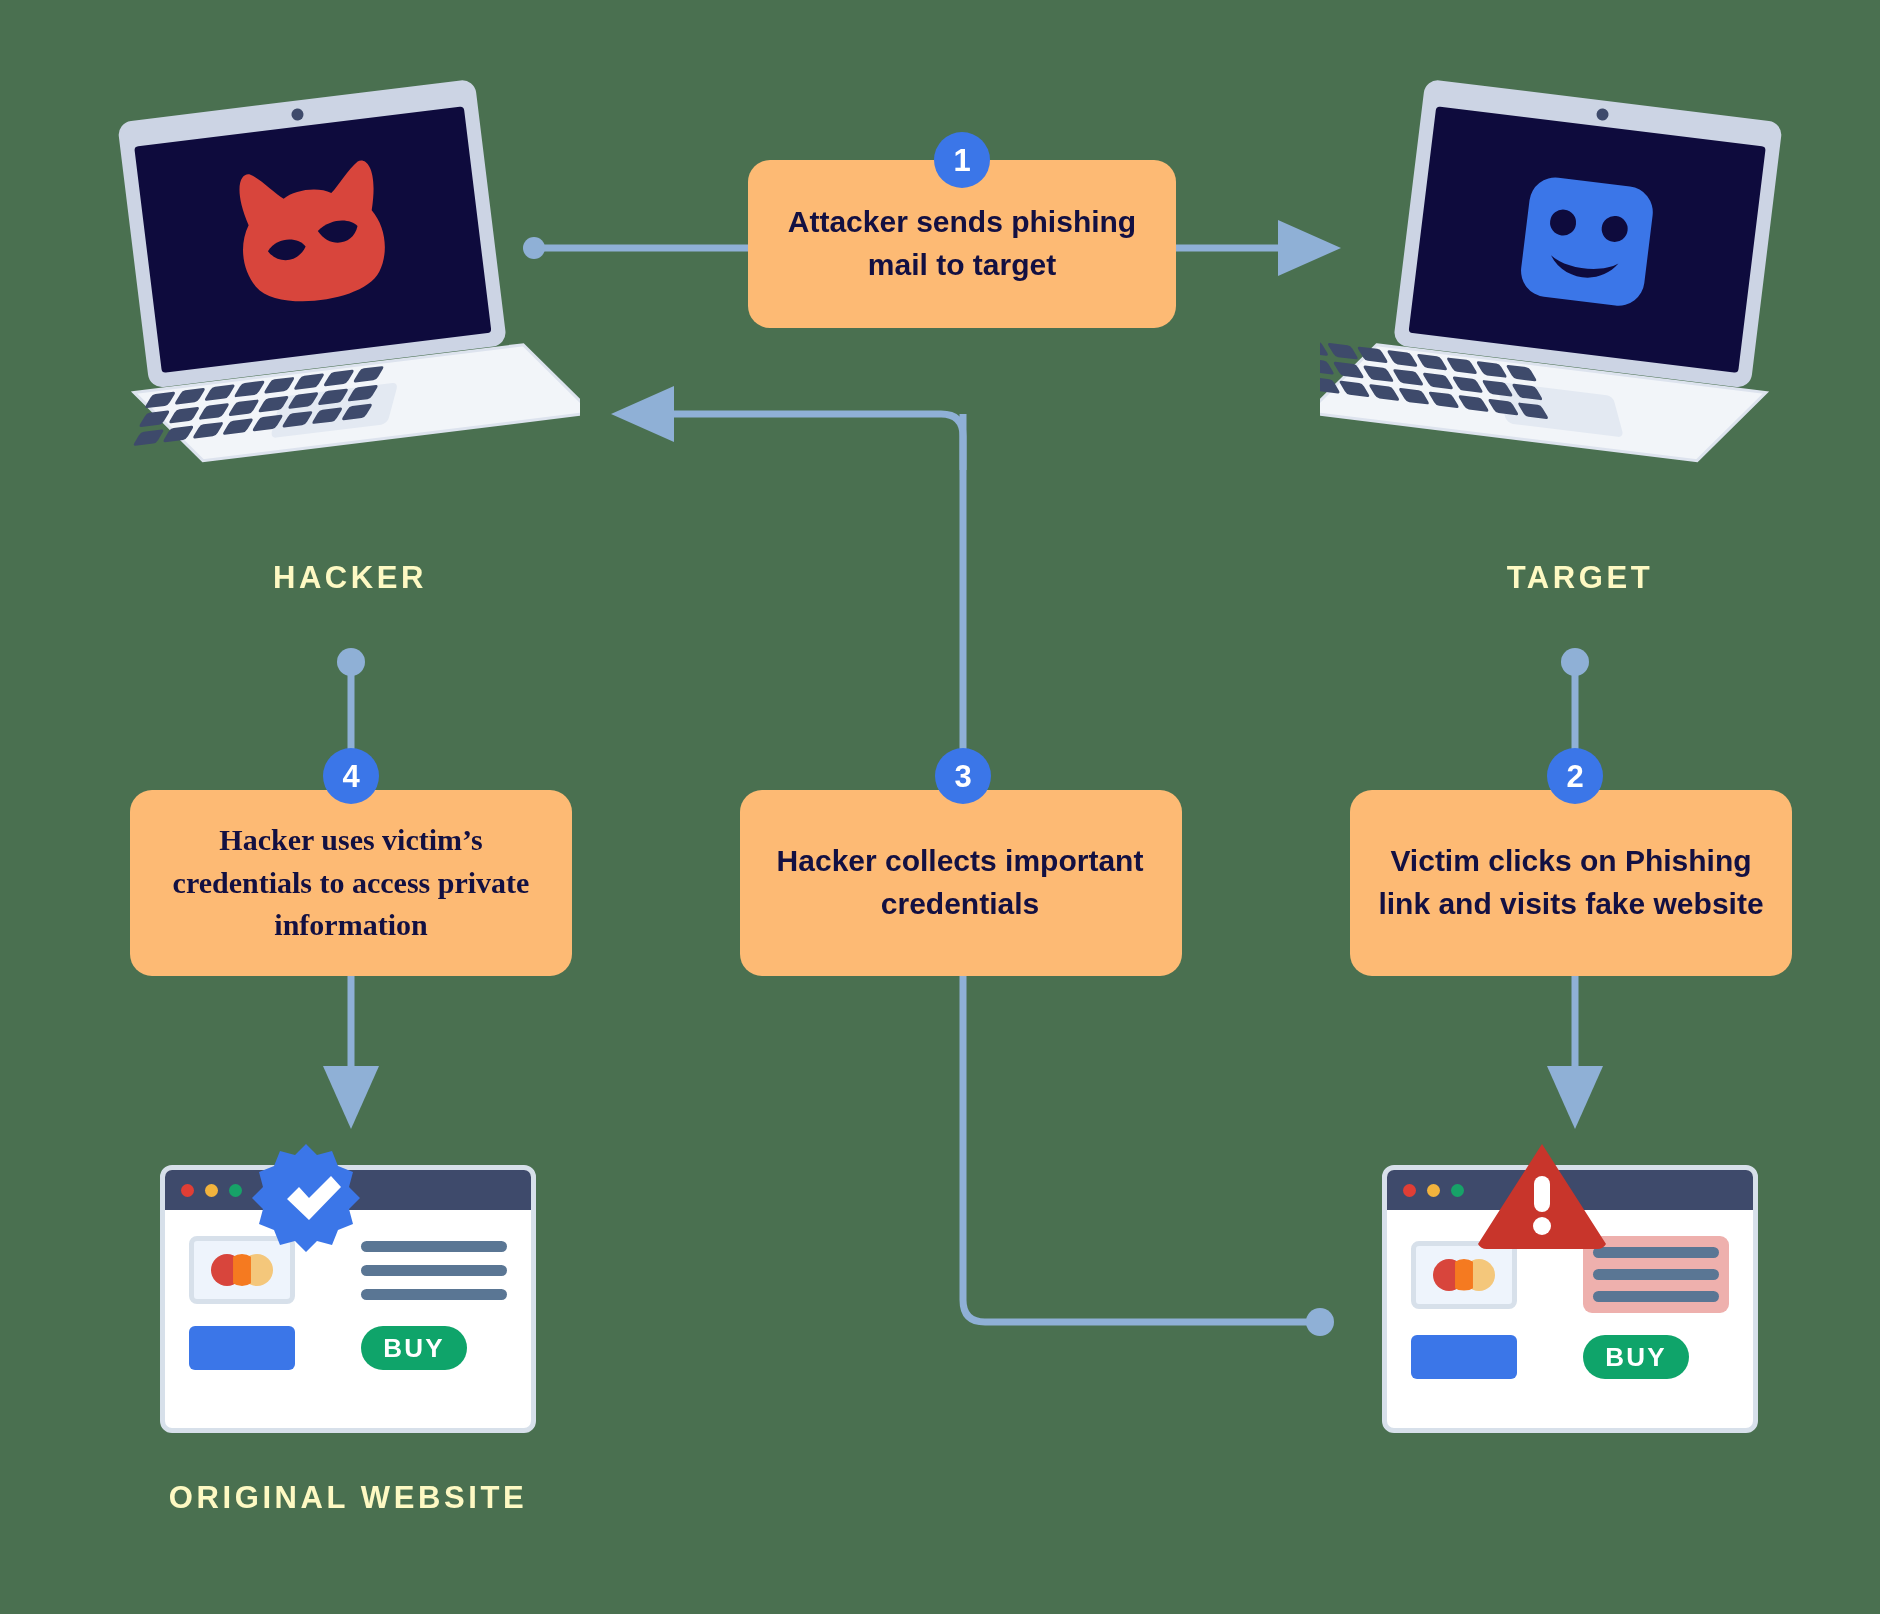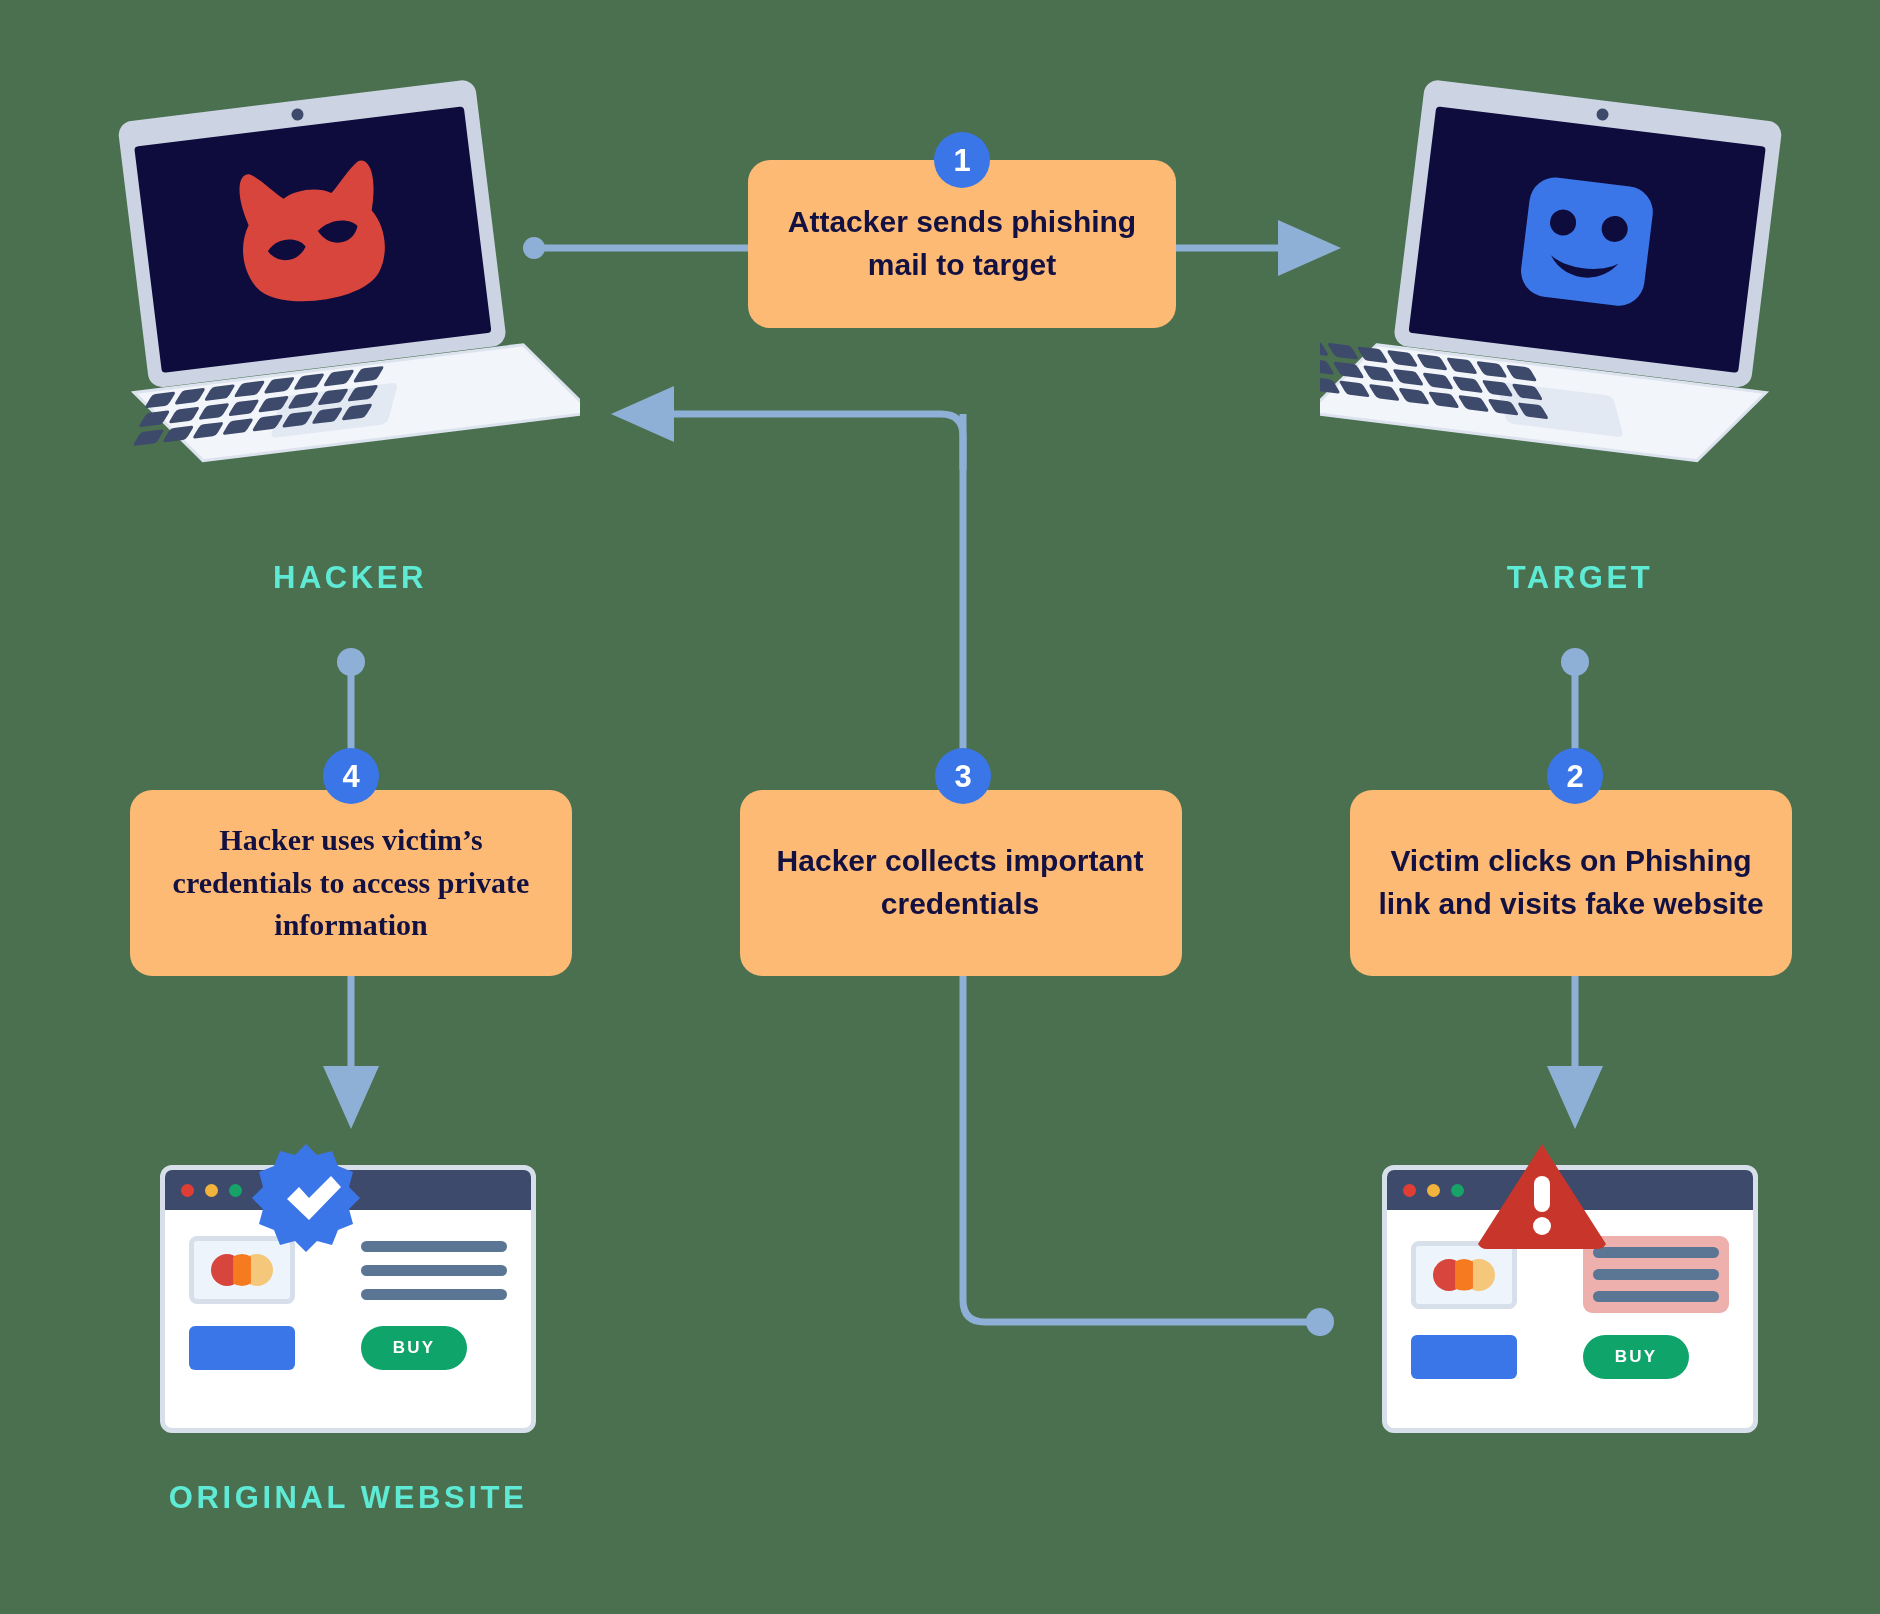--- a/index.html
+++ b/index.html
@@ -39,21 +39,21 @@
     font-size: 31px;
     font-weight: 700;
     display: flex; align-items: center; justify-content: center;
     z-index: 6;
     line-height: 1;
   }
 
   
   .caption {
     position: absolute;
-    color: #5eead4;
+    color: #fef9c3;
     font-size: 31px;
     font-weight: 700;
     letter-spacing: 3.6px;
     text-align: center;
     z-index: 4;
     white-space: nowrap;
   }
 
   
   .laptop { position: absolute; z-index: 2; }
@@ -100,21 +100,21 @@
   .mc i.a { left: 0; background: #d8453c; }
   .mc i.b { right: 0; background: #f4c77b; }
   .mc i.c { left: 15px; width: 32px; background: #f57a20; clip-path: inset(0 22% 0 22%); }
   .lines { display: flex; flex-direction: column; gap: 13px; }
   .lines.boxed { background: #eeb0ad; border-radius: 9px; padding: 11px 10px; gap: 11px; }
   .line { height: 11px; border-radius: 6px; background: #5a7694; }
   .blue-btn { width: 106px; height: 44px; background: #3b76e8; border-radius: 6px; }
   .buy-btn {
     width: 106px; height: 44px;
     background: #0fa46a; border-radius: 24px;
-    color: #fff; font-size: 17px; font-weight: 700; letter-spacing: 2.2px;
+    color: #fff; font-size: 26px; font-weight: 700; letter-spacing: 2.2px;
     display: flex; align-items: center; justify-content: center;
   }
   .seal { position: absolute; z-index: 5; }
   .warn { position: absolute; z-index: 5; }
 </style>
 </head>
 <body>
 
 <div id="stage">
 

